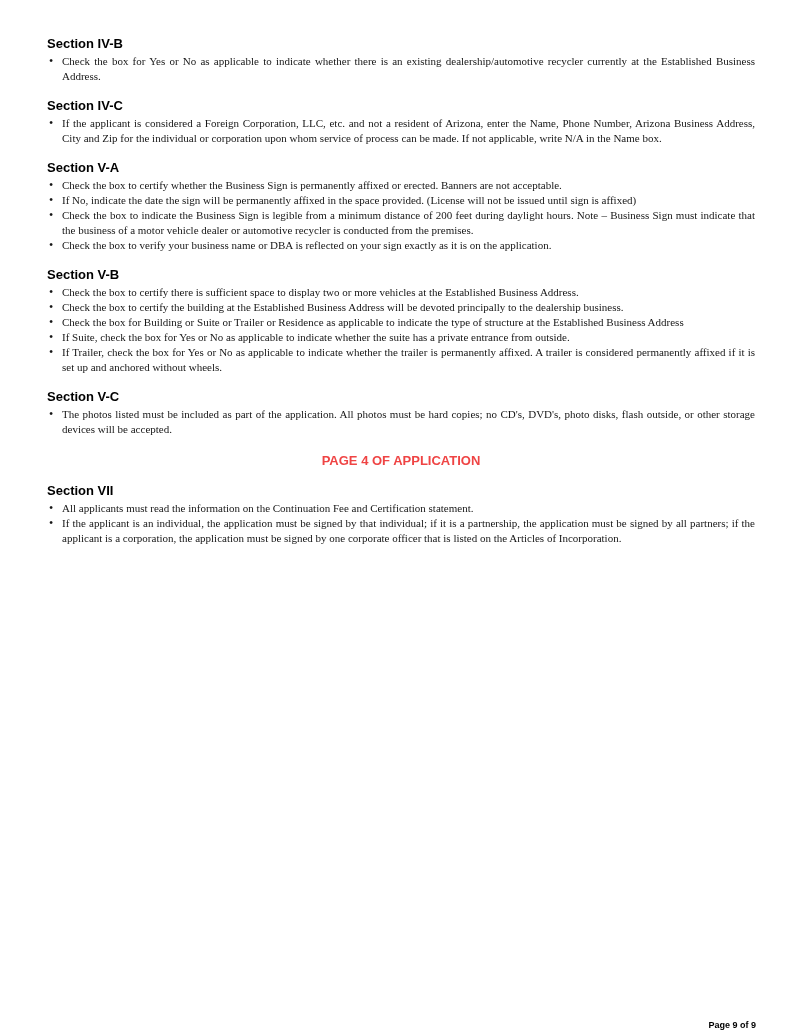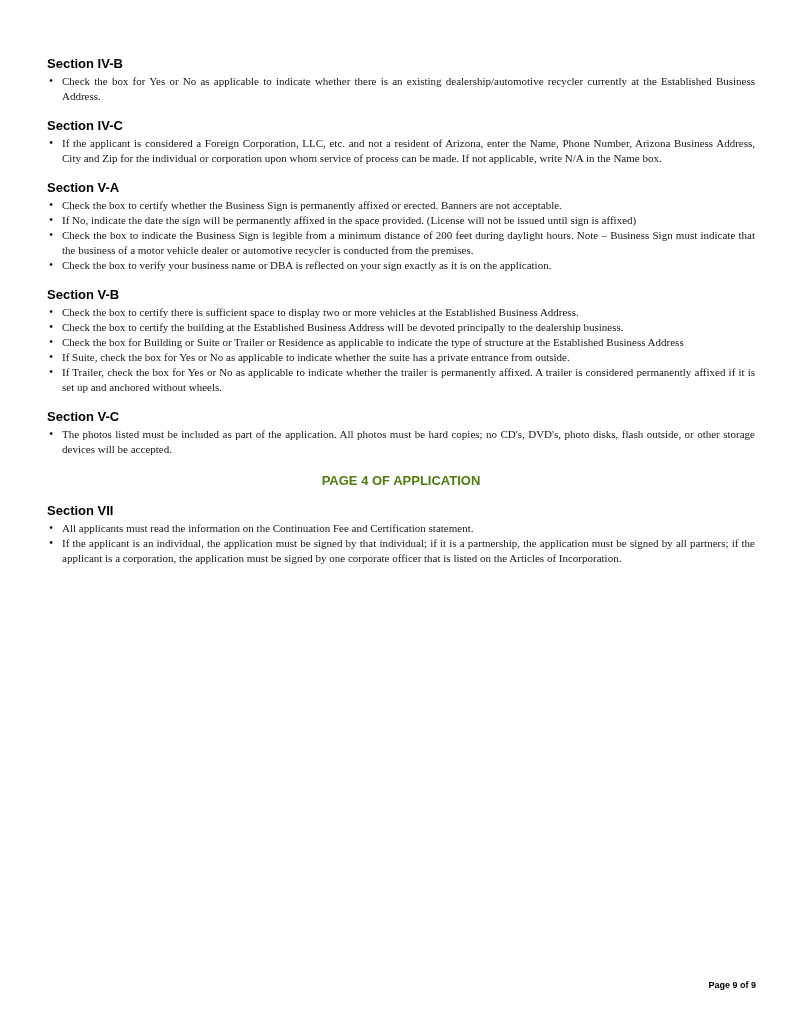--- a/index.html
+++ b/index.html
@@ -9,21 +9,21 @@
   body {
     width: 800px;
     height: 1035px;
     background: #ffffff;
     position: relative;
     overflow: hidden;
     font-family: "Liberation Serif", serif;
     color: #1c1c1c;
   }
   .page {
-    padding: 56px 45px 0 47px;
+    padding: 36px 45px 0 47px;
   }
   .section-heading {
     font-family: "Liberation Sans", sans-serif;
     font-weight: bold;
     font-size: 13px;
     line-height: 16px;
     color: #000000;
     margin: 14px 0 2px 0;
   }
   .page > .section:first-child .section-heading {
@@ -49,26 +49,26 @@
     left: 2px;
     top: 0;
     font-size: 12px;
   }
   .center-heading {
     font-family: "Liberation Sans", sans-serif;
     font-weight: bold;
     font-size: 13px;
     line-height: 16px;
     text-align: center;
-    color: #4d7c0f;
+    color: #ef4444;
     margin: 16px 0 2px 0;
   }
   .page-footer {
     position: absolute;
-    top: 980px;
+    top: 1020px;
     right: 44px;
     font-family: "Liberation Sans", sans-serif;
     font-size: 9px;
     font-weight: bold;
     color: #000000;
   }
 </style>
 </head>
 <body>
 

